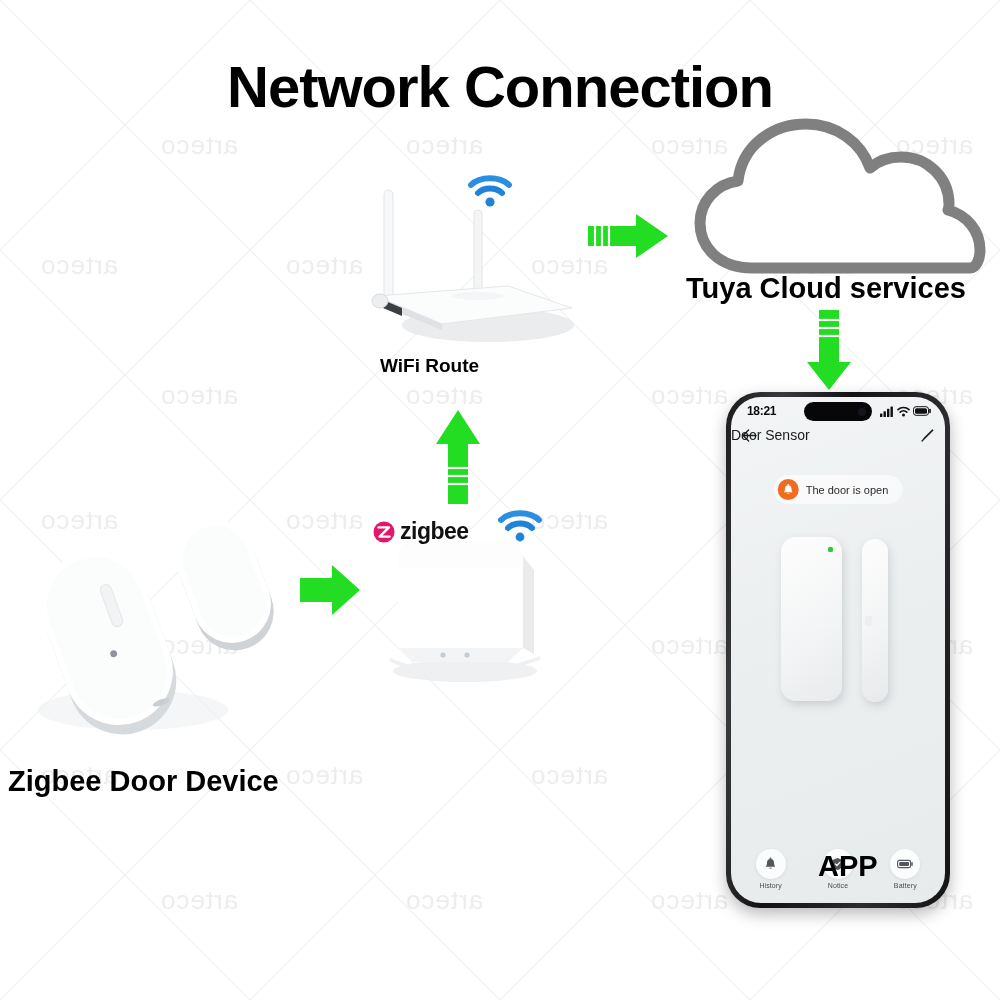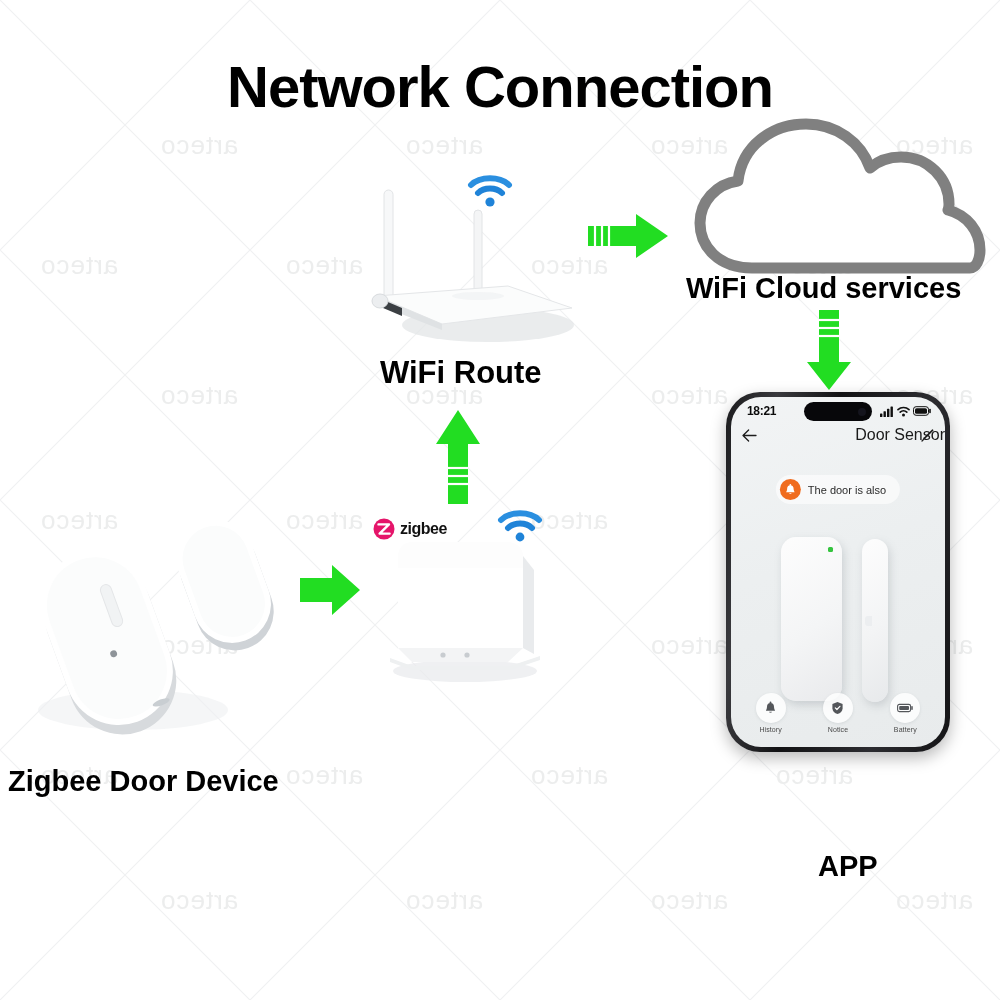--- a/index.html
+++ b/index.html
@@ -51,21 +51,21 @@
     left: 0;
     top: 46px;
     width: 1000px;
     text-align: center;
     font-size: 58px;
     letter-spacing: -1px;
     font-weight: bold;
     margin-top: 7px;
   }
   #label-cloud { left: 686px; top: 272px; font-size: 29px; }
-  #label-router { left: 380px; top: 355px; font-size: 31px; }
+  #label-router { left: 380px; top: 355px; font-size: 19px; }
   #label-hub { left: 378px; top: 697px; font-size: 29px; }
   #label-sensor { left: 8px; top: 765px; font-size: 29px; }
   #label-app { left: 818px; top: 850px; font-size: 29px; }
 
   
   .arrow {
     position: absolute;
     z-index: 25;
   }
 
@@ -101,21 +101,21 @@
   #zigbee-logo {
     position: absolute;
     left: 373px;
     top: 518px;
     display: flex;
     align-items: center;
     gap: 5px;
     z-index: 26;
   }
   #zigbee-word {
-    font-size: 16px;
+    font-size: 23px;
     font-weight: bold;
     color: #111111;
     letter-spacing: -0.5px;
   }
   #wifi-hub { position: absolute; left: 497px; top: 508px; z-index: 26; }
   #wifi-router { position: absolute; left: 466px; top: 172px; z-index: 26; }
 
   
   #sensor {
     position: absolute;
@@ -125,21 +125,21 @@
     height: 220px;
     z-index: 20;
   }
 
   
   #phone {
     position: absolute;
     left: 726px;
     top: 392px;
     width: 224px;
-    height: 360px;
+    height: 516px;
     z-index: 22;
     border-radius: 34px;
     background: linear-gradient(100deg,#1b1b1d 0%, #3a3a3e 18%, #121214 40%, #2c2c30 72%, #141416 100%);
     padding: 5px;
     box-sizing: border-box;
     box-shadow: 0 6px 16px rgba(0,0,0,0.28);
   }
   #phone-screen {
     position: relative;
     width: 100%;
@@ -189,22 +189,22 @@
     height: 24px;
     display: flex;
     align-items: center;
     justify-content: space-between;
     padding: 0 11px;
     box-sizing: border-box;
   }
   #nav-title {
     position: absolute;
     left: 0; right: 0;
-    text-align: right;
-    font-size: 16px;
+    text-align: left;
+    font-size: 14px;
     color: #1a1a1a;
   }
   .nav-ic { color: #1d1d1d; display: block; }
   #status-pill {
     position: absolute;
     left: 50%;
     top: 78px;
     transform: translateX(-50%);
     display: flex;
     align-items: center;
@@ -383,21 +383,21 @@
                C 10 84 26 66 48 63
                C 52 28 82 6 116 6
                C 146 6 171 24 180 50
                C 188 43 199 39 211 39
                C 238 39 259 60 259 86
                C 259 88 259 90 258 92
                C 277 97 290 113 290 132
                C 290 142 286 150 280 150 Z" fill="#ffffff" stroke="#808080" stroke-width="11" stroke-linejoin="round"></path>
     </svg>
   </div>
-  <div class="label" id="label-cloud">WiFi Cloud services</div>
+  <div class="label" id="label-cloud">Tuya Cloud services</div>
 
   <div class="arrow" style="left:588px; top:212px;">
     <svg width="82" height="48" viewBox="0 0 82 48">
       <g fill="#22dd22">
         <path d="M0 14 L48 14 L48 2 L80 24 L48 46 L48 34 L0 34 Z"></path>
       </g>
       <g stroke="#ffffff" stroke-width="2.2">
         <line x1="7" y1="14" x2="7" y2="34"></line>
         <line x1="14" y1="14" x2="14" y2="34"></line>
         <line x1="21" y1="14" x2="21" y2="34"></line>
@@ -540,21 +540,21 @@
       </div>
 
       <div id="status-pill">
         <span id="status-pill-icon">
           <svg width="11" height="12" viewBox="0 0 11 12">
             <path d="M5.5 1.2 C3.4 1.2 2.3 2.7 2.3 4.6 C2.3 7 1.3 7.6 1.3 8.3 L9.7 8.3 C9.7 7.6 8.7 7 8.7 4.6 C8.7 2.7 7.6 1.2 5.5 1.2 Z" fill="#ffffff"></path>
             <circle cx="5.5" cy="0.9" r="0.85" fill="#ffffff"></circle>
             <path d="M4.2 9.2 C4.4 10.3 6.6 10.3 6.8 9.2 Z" fill="#ffffff"></path>
           </svg>
         </span>
-        <span id="status-pill-text">The door is also</span>
+        <span id="status-pill-text">The door is open</span>
       </div>
 
       <div id="device-art">
         <div id="dev-body">
           <div id="dev-led"></div>
         </div>
         <div id="dev-magnet">
           <div id="dev-magnet-notch"></div>
         </div>
       </div>

